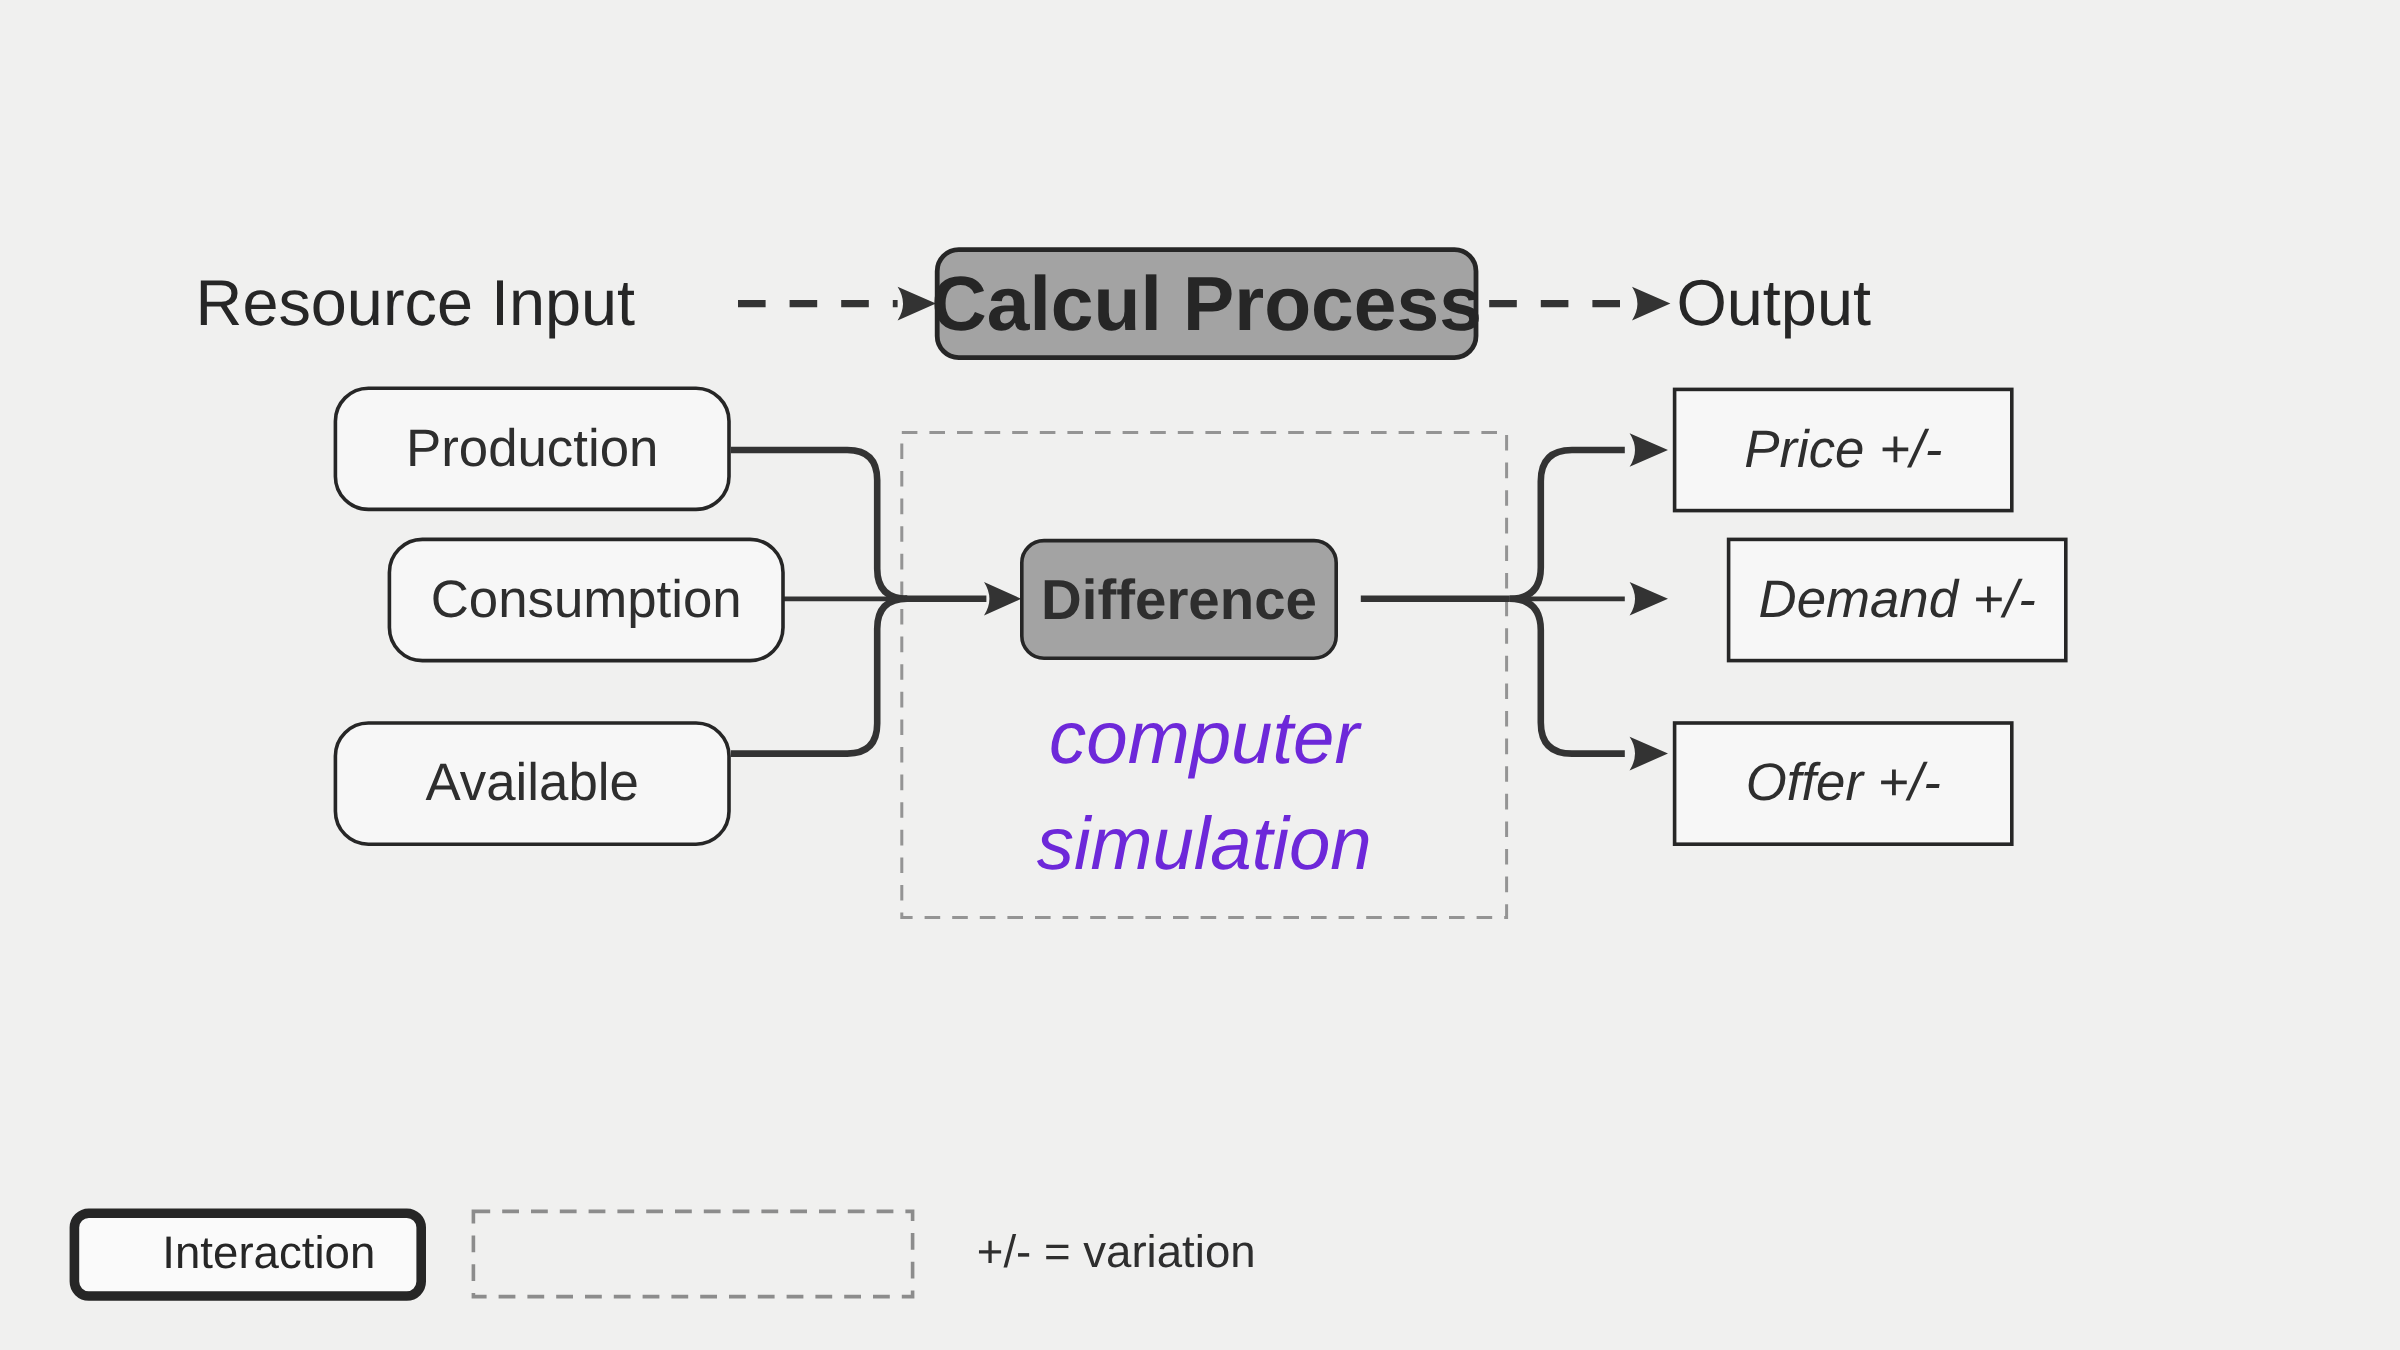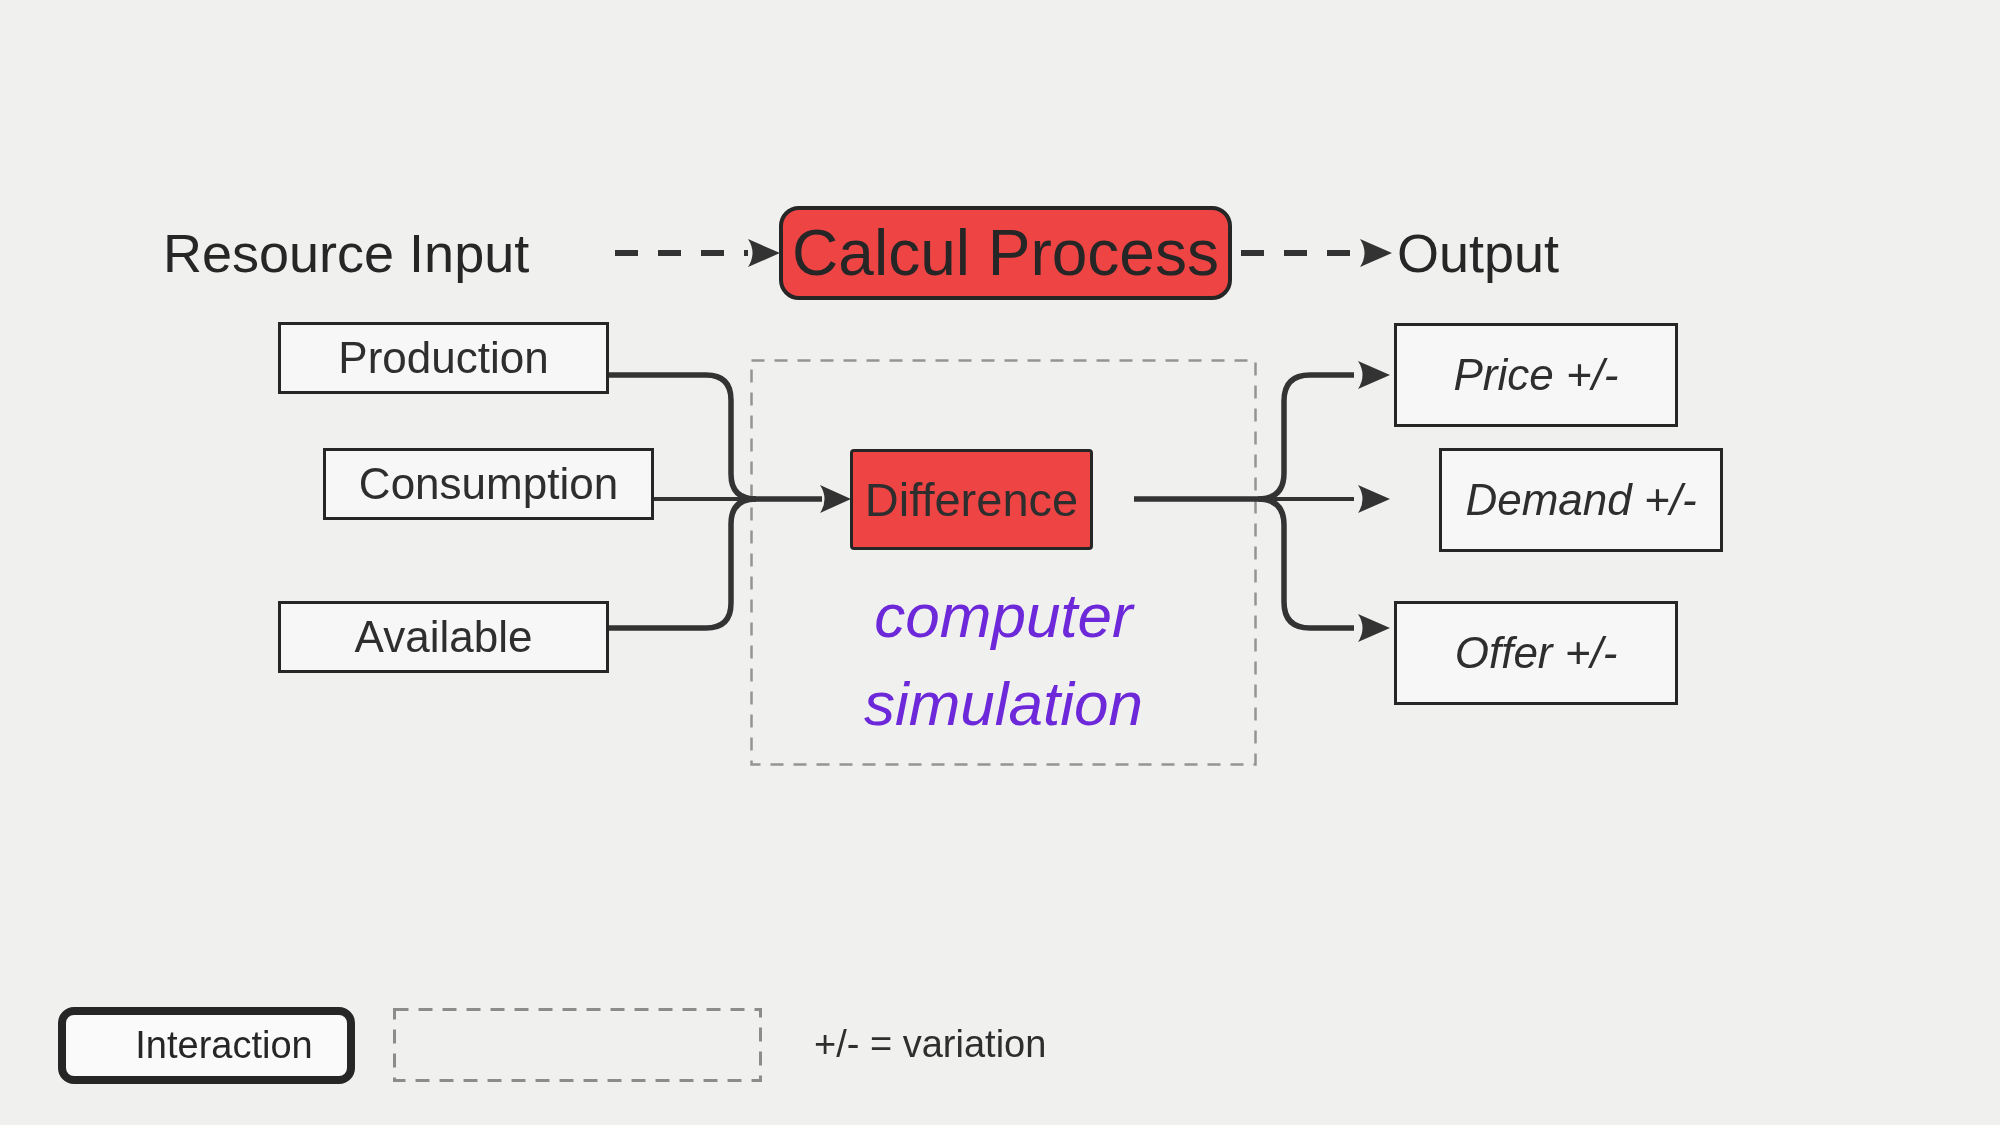--- a/index.html
+++ b/index.html
@@ -30,35 +30,36 @@
     font-size: 54px;
     color: #262626;
     justify-content: flex-start;
   }
   .rect-node {
     background: #f7f7f7;
     border: 3.5px solid #262626;
     font-size: 44px;
   }
   .round-node {
-    background: #ef4444;
+    background: #a3a3a3;
     border: 4px solid #262626;
+    font-weight: bold;
   }
   .calcul {
     left: 779px; top: 206px; width: 453px; height: 94px;
     border-radius: 20px; font-size: 64px; color: #262626;
   }
   .difference {
-    left: 850px; top: 449px; width: 243px; height: 101px;
-    border-radius: 4px; border-width: 3.5px; font-size: 47px;
+    left: 850px; top: 449px; width: 265px; height: 101px;
+    border-radius: 20px; border-width: 3.5px; font-size: 47px;
   }
   .resource-input { left: 163px; top: 206px; width: 460px; height: 94px; }
   .output-title   { left: 1397px; top: 206px; width: 240px; height: 94px; }
 
-  .in-node  { left: 278px;  width: 331px; height: 72px; }
+  .in-node  { left: 278px;  width: 331px; height: 104px; border-radius: 29px; }
   .out-node { left: 1394px; width: 284px; height: 104px; font-style: italic; }
   .row-1 { top: 322px; }
   .row-2 { top: 448px; margin-left: 45px; }
   .row-3 { top: 577px; margin-top: 24px; }
   .out-row-1 { top: 323px; }
 
   .sim-note {
     left: 751px; top: 572px; width: 505px;
     font-size: 62px; font-style: italic;
     color: #6d28d9; line-height: 1.42;

